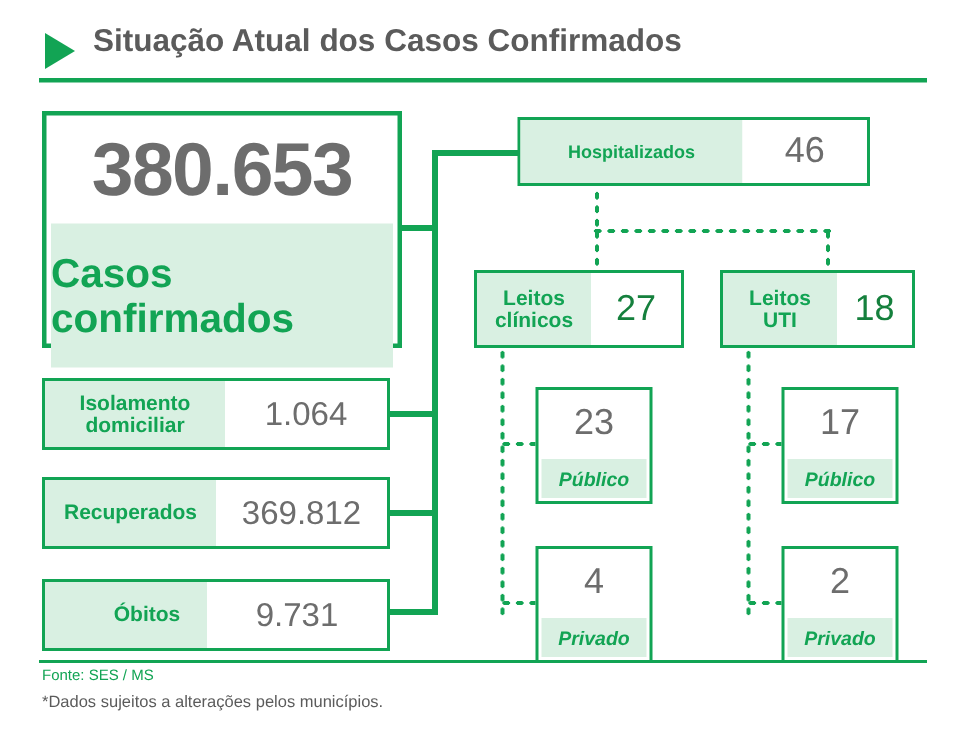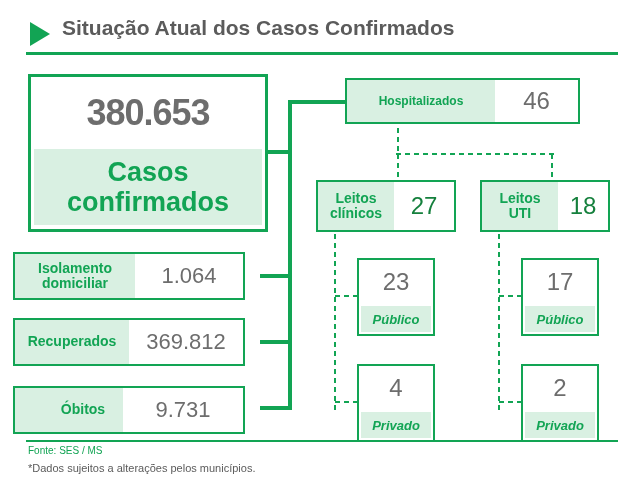--- a/index.html
+++ b/index.html
@@ -68,46 +68,45 @@
   }
   #total-number {
     position: absolute;
     left: 0;
     top: 0;
     width: 100%;
     height: 72px;
     display: flex;
     align-items: center;
     justify-content: center;
-    font-size: 36px;
+    font-size: 50px;
     font-weight: bold;
     color: #6d6d6d;
     letter-spacing: -1px;
   }
   #total-label {
     position: absolute;
     left: 3px;
     top: 72px;
     width: 228px;
-    height: 76px;
+    height: 96px;
     background: #d9f0e2;
     display: flex;
     flex-direction: column;
-    align-items: center;
     justify-content: center;
     font-size: 27px;
     font-weight: bold;
     color: #12a454;
     line-height: 1.12;
   }
 
   
   .left-row {
     position: absolute;
-    left: 13px;
+    left: 28px;
     box-sizing: border-box;
     border: 2px solid #12a454;
     display: flex;
     height: 48px;
     width: 232px;
   }
   .left-row .cell-label {
     width: 120px;
     background: #d9f0e2;
     display: flex;

